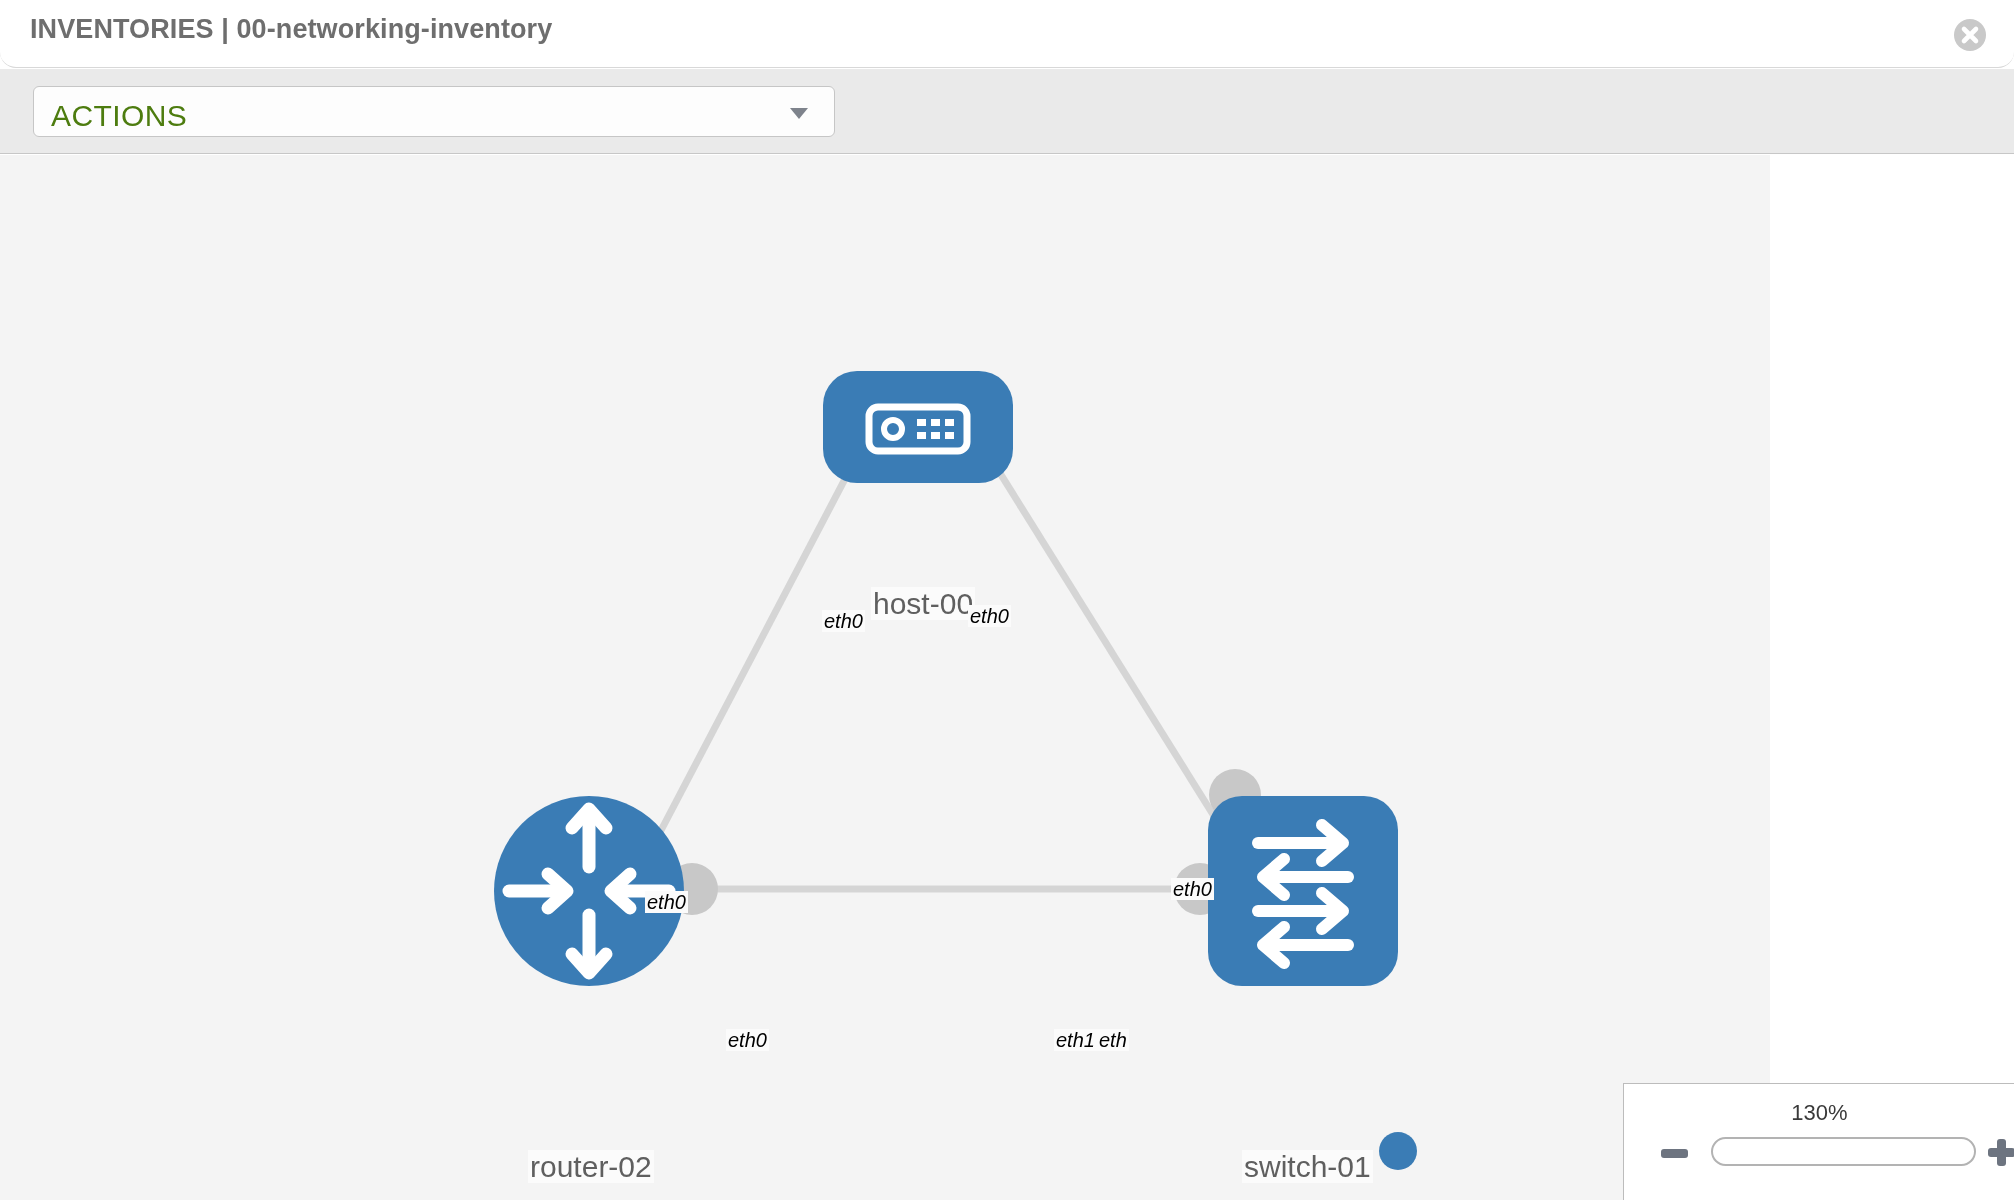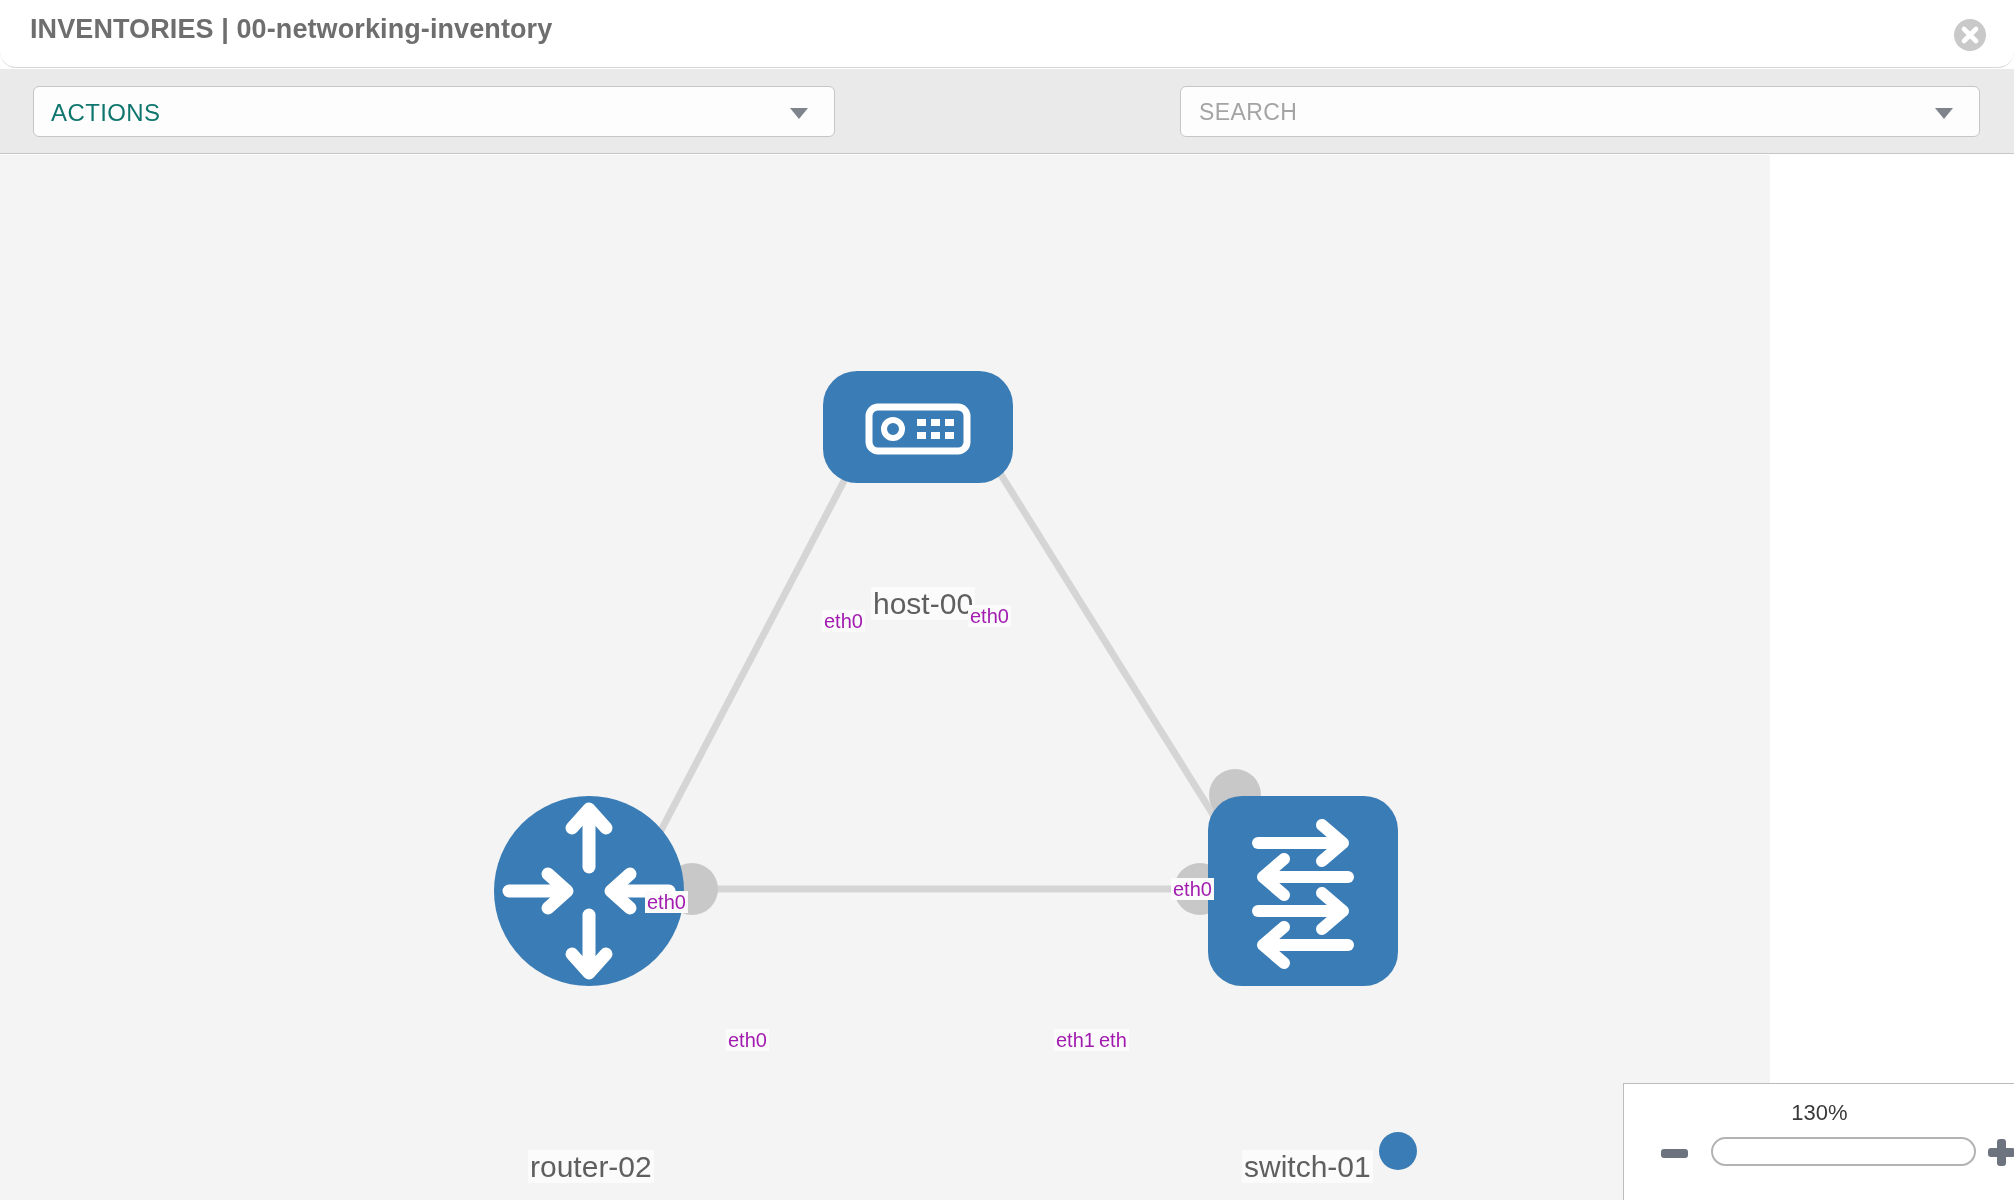--- a/index.html
+++ b/index.html
@@ -59,22 +59,22 @@
     height: 51px;
   }
   #actions-select {
     left: 33px; top: 17px;
     width: 802px;
     cursor: pointer;
   }
   #actions-label {
     position: absolute;
     left: 17px; top: 12px;
-    font-size: 24px;
-    color: #0f766e;
+    font-size: 30px;
+    color: #4d7c0f;
     letter-spacing: 0.4px;
   }
   #search-box {
     left: 1180px; top: 17px;
     width: 800px;
     cursor: text;
   }
   #search-label {
     position: absolute;
     left: 18px; top: 12px;
@@ -122,25 +122,26 @@
     font-size: 26px;
     color: #5f5f5f;
     background: #fbfbfb;
     white-space: nowrap;
     padding: 0 2px;
     line-height: 1.1;
   }
   .iface-label {
     position: absolute;
     font-size: 20px;
-    color: #a21caf;
+    color: #000000;
     background: #fbfbfb;
     white-space: nowrap;
     padding: 0 2px;
     line-height: 1.1;
+    font-style: italic;
   }
 
   
   #zoom-panel {
     position: absolute;
     left: 1623px; top: 1083px;
     width: 452px; height: 117px;
     background: #ffffff;
     border: 1px solid #bcbcbc;
     border-right: none;
@@ -223,24 +224,20 @@
     </div>
 
     <div id="magnifier-icon">
       <svg width="34" height="34" viewBox="0 0 34 34">
         <circle cx="14" cy="12.5" r="7.6" fill="none" stroke="#70757e" stroke-width="3.2"></circle>
         <path d="M9.2 18.4 L20 30.6" stroke="#70757e" stroke-width="3.4" stroke-linecap="round"></path>
         <path d="M19.5 25.5 L24 27.5" stroke="#70757e" stroke-width="3" stroke-linecap="round"></path>
       </svg>
     </div>
 
-    <div id="search-box" class="field-box">
-      <span id="search-label">SEARCH</span>
-      <span class="caret"></span>
-    </div>
   </div>
 
   <div id="canvas">
 
     <svg id="topology-svg" viewBox="0 0 2014 1045">
 
       <g stroke="#d5d5d5" stroke-width="7" fill="none">
         <line x1="890" y1="238" x2="645" y2="706"></line>
       </g>
       <g stroke="#d5d5d5" stroke-width="7" fill="none">

